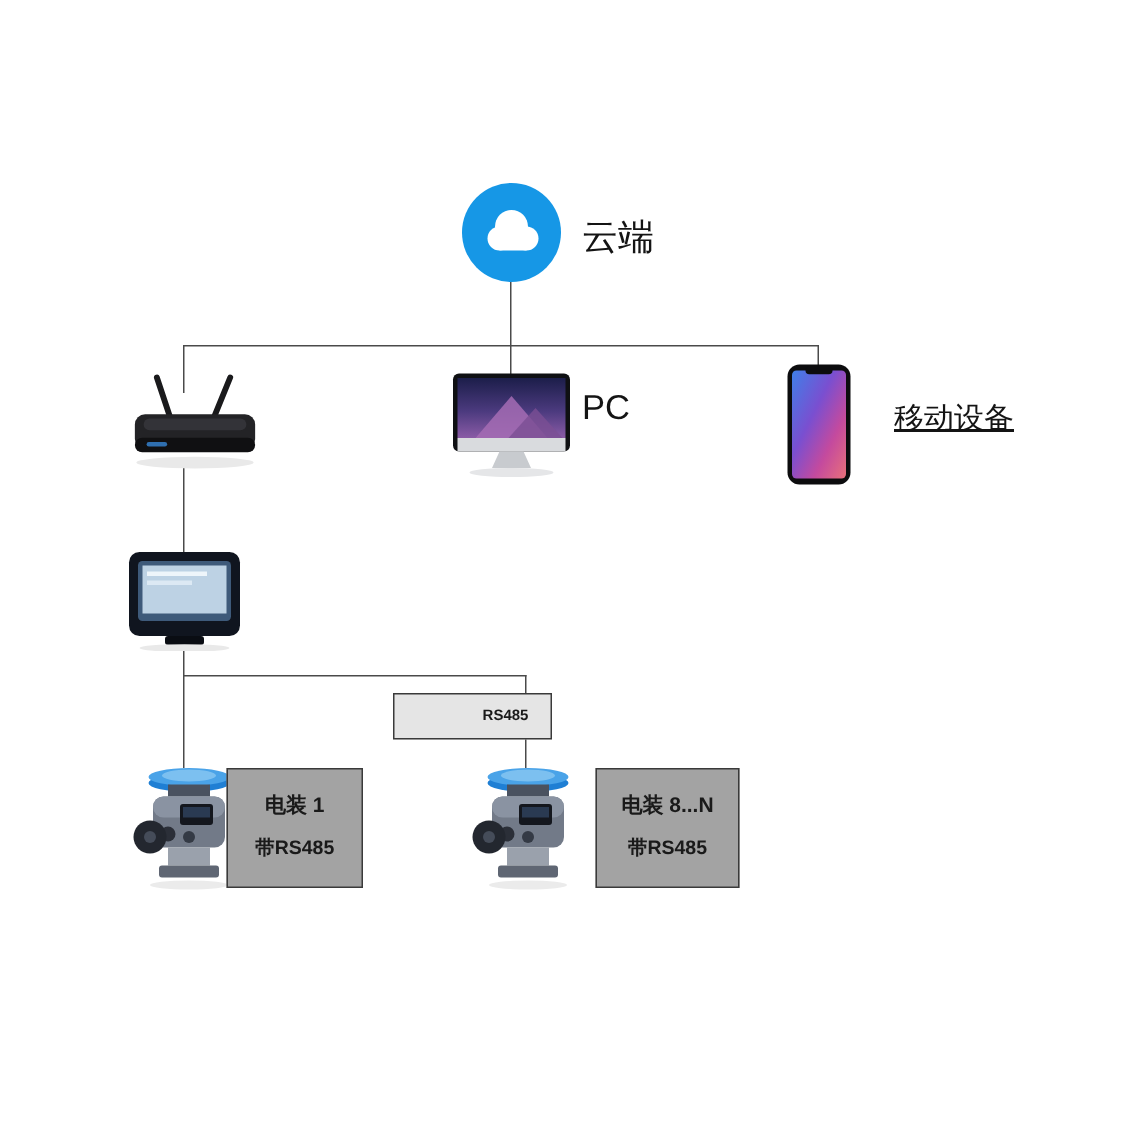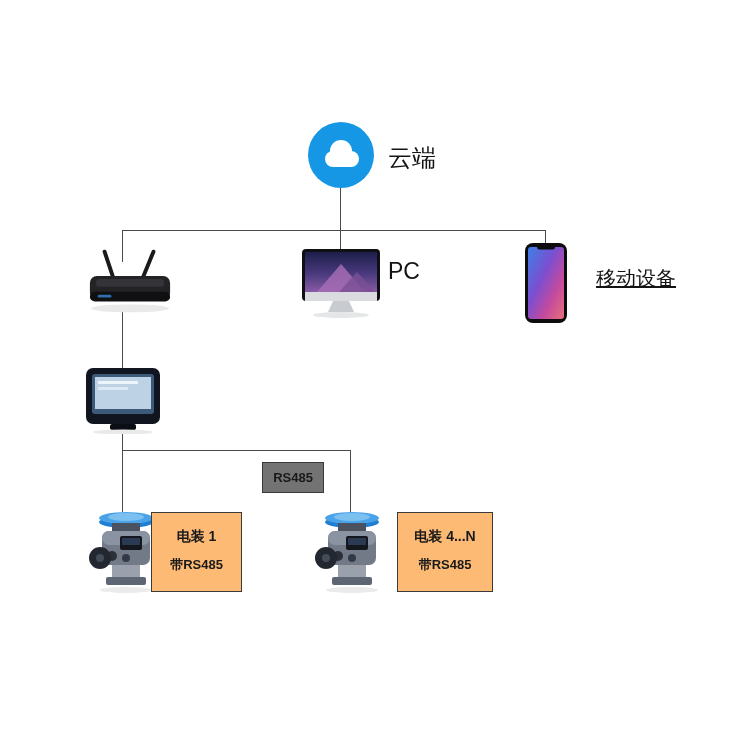--- a/index.html
+++ b/index.html
@@ -27,26 +27,26 @@
   .label{position:absolute;z-index:10;color:#141414;}
   .cloud-label{left:388px;top:142px;font-size:24px;}
   .dtu-label{left:174px;top:258px;font-size:23px;}
   .pc-label{left:388px;top:258px;font-size:23px;}
   .mobile-label{left:596px;top:265px;font-size:20px;text-decoration:underline;}
   .cabinet-label{left:170px;top:374px;font-size:20px;width:84px;line-height:1.5;word-break:break-all;}
 
   
   .rs485-box{
     position:absolute;left:262px;top:462px;width:60px;height:29px;
-    border:1px solid #3a3a3a;background:#737373;z-index:6;
+    border:1px solid #3a3a3a;background:#e5e5e5;z-index:6;
     display:flex;align-items:center;justify-content:center;
-    font-size:13px;font-weight:700;
+    font-size:10px;font-weight:700;padding-left:44px;
   }
   .device-box{
-    position:absolute;border:1px solid #3a3a3a;background:#fdba74;z-index:6;
+    position:absolute;border:1px solid #3a3a3a;background:#a3a3a3;z-index:6;
     padding:15px 12px;box-sizing:border-box;
   }
   .box1{left:151px;top:512px;width:91px;height:80px;}
   .box2{left:397px;top:512px;width:96px;height:80px;}
   .device-box .t1{font-size:14px;font-weight:700;}
   .device-box .t2{font-size:13px;font-weight:700;margin-top:10px;}
 
   
   .watermark{
     position:absolute;left:168px;top:314px;z-index:30;
@@ -182,18 +182,18 @@
       <circle cx="24" cy="48" r="5" fill="#2b2f38"></circle>
       <circle cx="38" cy="50" r="4" fill="#343a45"></circle>
       <circle cx="12" cy="50" r="11" fill="#23272f"></circle>
       <circle cx="12" cy="50" r="4" fill="#454c59"></circle>
       <rect x="24" y="57" width="28" height="12" fill="#9aa1ac"></rect>
       <rect x="18" y="69" width="40" height="8" rx="2" fill="#5f6673"></rect>
       <ellipse cx="38" cy="82" rx="26" ry="3" fill="#ebebeb"></ellipse>
     </svg>
   </div>
   <div class="device-box box2">
-    <div class="t1">电装 4...N</div>
+    <div class="t1">电装 8...N</div>
     <div class="t2">带RS485</div>
   </div>
 
 
 </div>
 
 </body></html>

